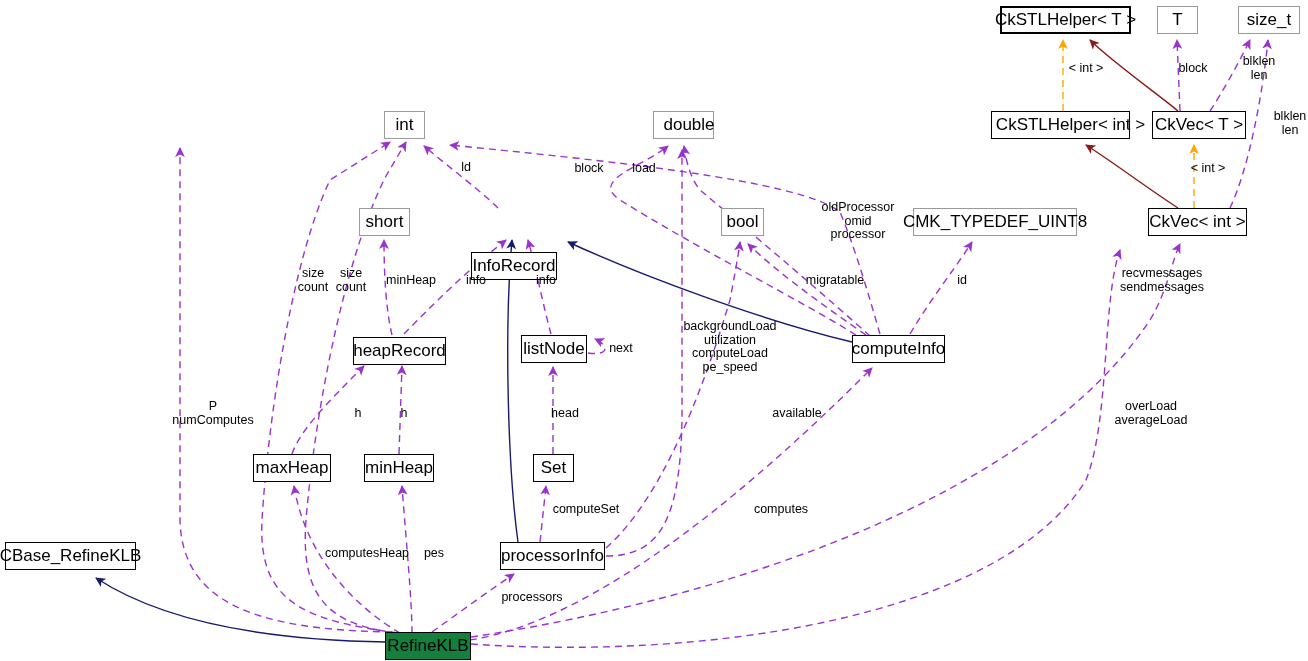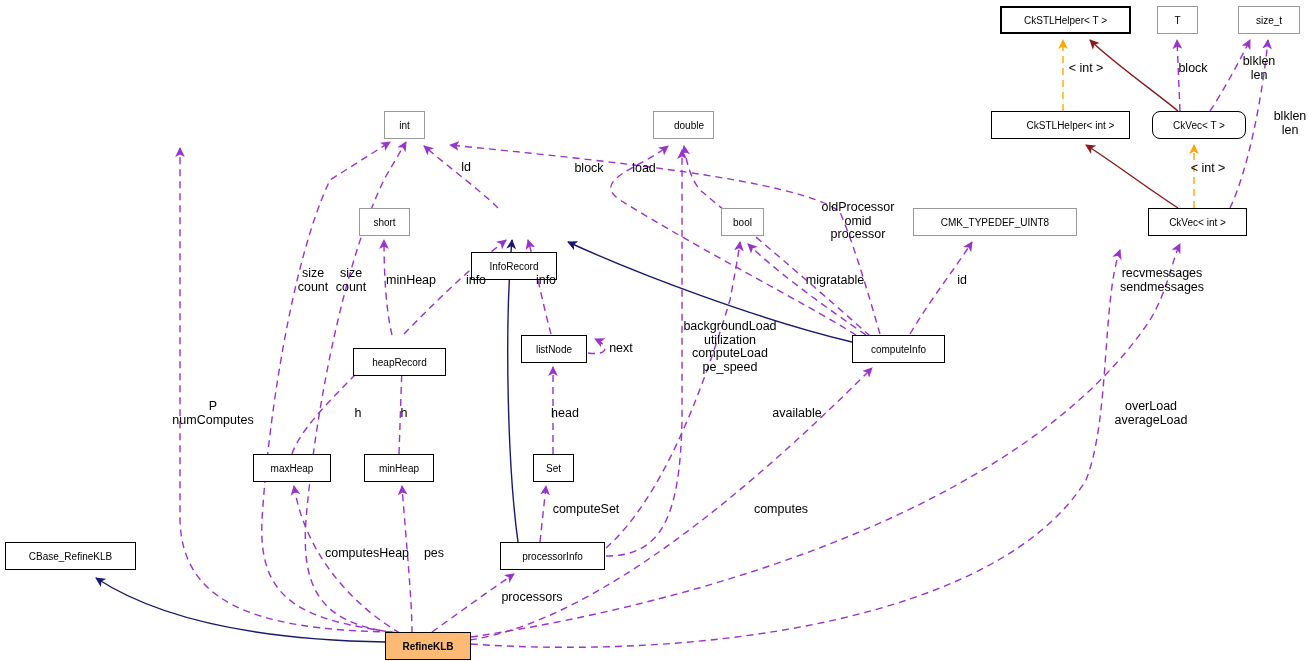--- a/index.html
+++ b/index.html
@@ -2,25 +2,25 @@
 <html><head>
 <meta charset="utf-8">
 <style>
   html,body{margin:0;padding:0;background:#ffffff;}
   body{width:1308px;height:661px;overflow:hidden;
        font-family:"Liberation Sans","DejaVu Sans",sans-serif;}
   #diagram{position:relative;width:1308px;height:661px;}
   svg{position:absolute;left:0;top:0;}
   .nodebox{position:absolute;box-sizing:border-box;display:flex;
            align-items:center;justify-content:center;
-           font-size:10px;color:#000;white-space:nowrap;background:#ffffff;}
+           font-size:17px;color:#000;white-space:nowrap;background:#ffffff;}
   .nodebox.solid{border:1px solid #000;}
   .nodebox.light{border:1px solid #9a9a9a;}
   .nodebox.bold{border:2px solid #000;}
-  .nodebox.current{border:1px solid #000;background:#fdba74;font-weight:bold;}
+  .nodebox.current{border:1px solid #000;background:#15803d;}
   .edgelabel{position:absolute;font-size:12.5px;color:#000;
              white-space:pre;line-height:13.5px;text-align:center;background:transparent;}
 </style>
 </head>
 <body>
 
 <div id="diagram">
 
   <svg id="edges" width="1308" height="661">
     <defs>
@@ -130,21 +130,21 @@
       </div>
       <div class="nodebox light" style="left: 1157px; top: 6px; width: 41px; height: 28px;">
         <span>T</span>
       </div>
       <div class="nodebox light" style="left: 1238px; top: 6px; width: 62px; height: 28px;">
         <span>size_t</span>
       </div>
       <div class="nodebox solid" style="left: 991px; top: 111px; width: 139px; height: 28px; padding-left: 20px;">
         <span>CkSTLHelper&lt; int &gt;</span>
       </div>
-      <div class="nodebox solid" style="left: 1152px; top: 111px; width: 94px; height: 28px; border-radius: 8px;">
+      <div class="nodebox solid" style="left: 1152px; top: 111px; width: 94px; height: 28px;">
         <span>CkVec&lt; T &gt;</span>
       </div>
       <div class="nodebox light" style="left: 384px; top: 111px; width: 41px; height: 28px;">
         <span>int</span>
       </div>
       <div class="nodebox light" style="left: 653px; top: 111px; width: 61px; height: 28px; padding-left: 11px;">
         <span>double</span>
       </div>
       <div class="nodebox light" style="left: 359px; top: 208px; width: 51px; height: 28px;">
         <span>short</span>
@@ -154,21 +154,21 @@
       </div>
       <div class="nodebox light" style="left: 721px; top: 208px; width: 43px; height: 28px;">
         <span>bool</span>
       </div>
       <div class="nodebox light" style="left: 913px; top: 208px; width: 164px; height: 28px; align-items: center;">
         <span>CMK_TYPEDEF_UINT8</span>
       </div>
       <div class="nodebox solid" style="left: 1148px; top: 208px; width: 99px; height: 28px;">
         <span>CkVec&lt; int &gt;</span>
       </div>
-      <div class="nodebox solid" style="left: 353px; top: 348px; width: 93px; height: 28px;">
+      <div class="nodebox solid" style="left: 353px; top: 337px; width: 93px; height: 28px;">
         <span>heapRecord</span>
       </div>
       <div class="nodebox solid" style="left: 521px; top: 335px; width: 66px; height: 28px;">
         <span>listNode</span>
       </div>
       <div class="nodebox solid" style="left: 852px; top: 335px; width: 93px; height: 28px;">
         <span>computeInfo</span>
       </div>
       <div class="nodebox solid" style="left: 253px; top: 454px; width: 78px; height: 28px;">
         <span>maxHeap</span>

